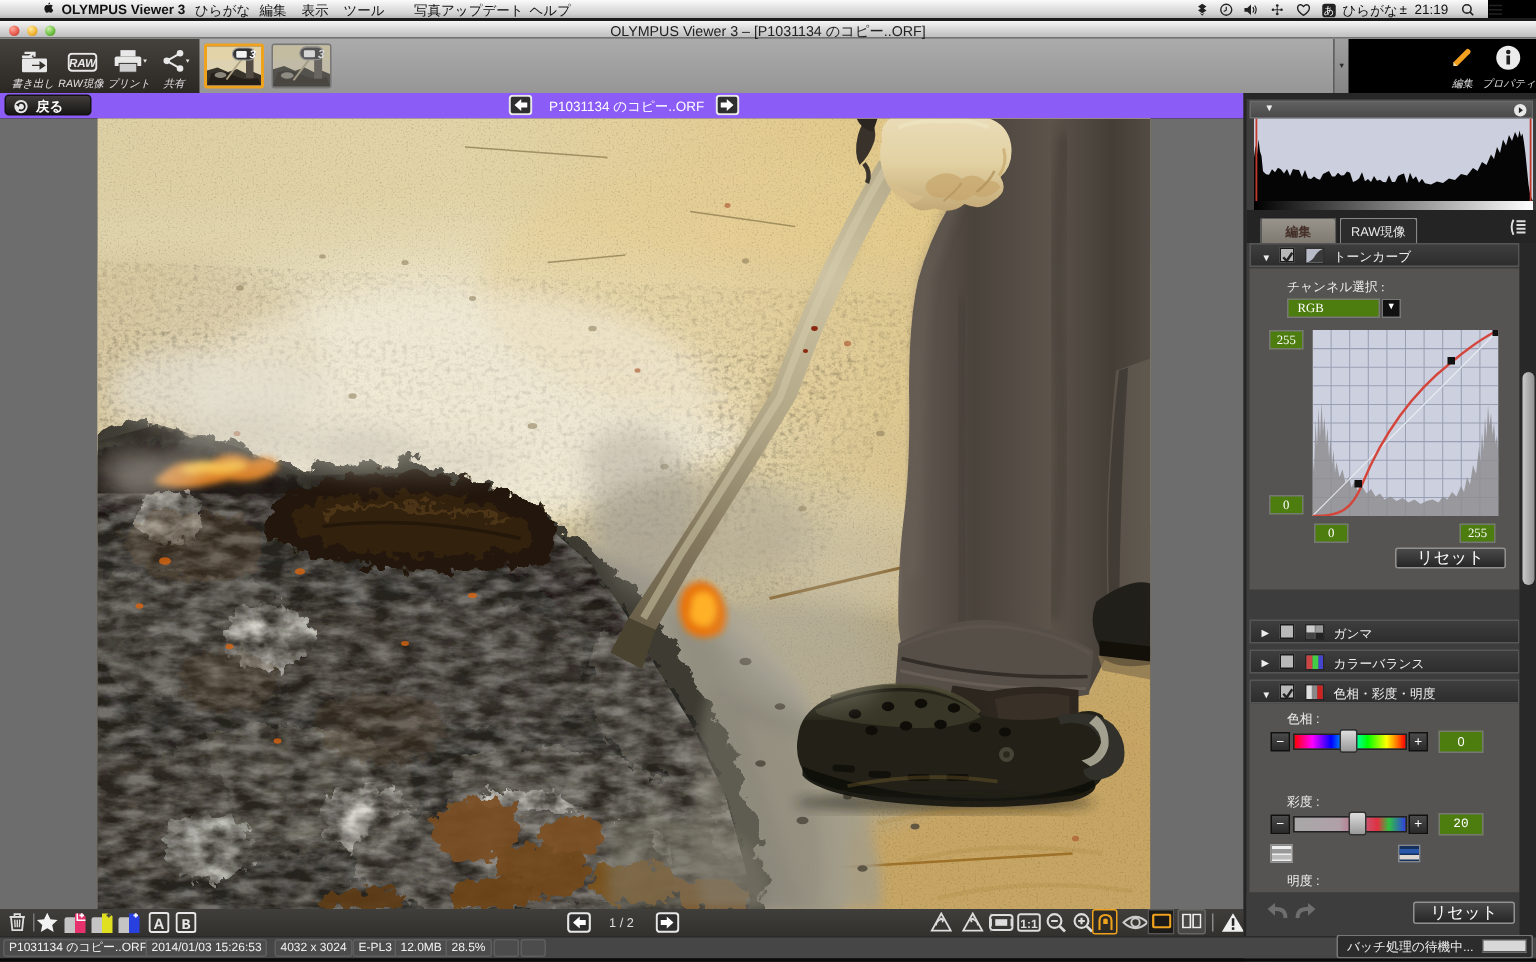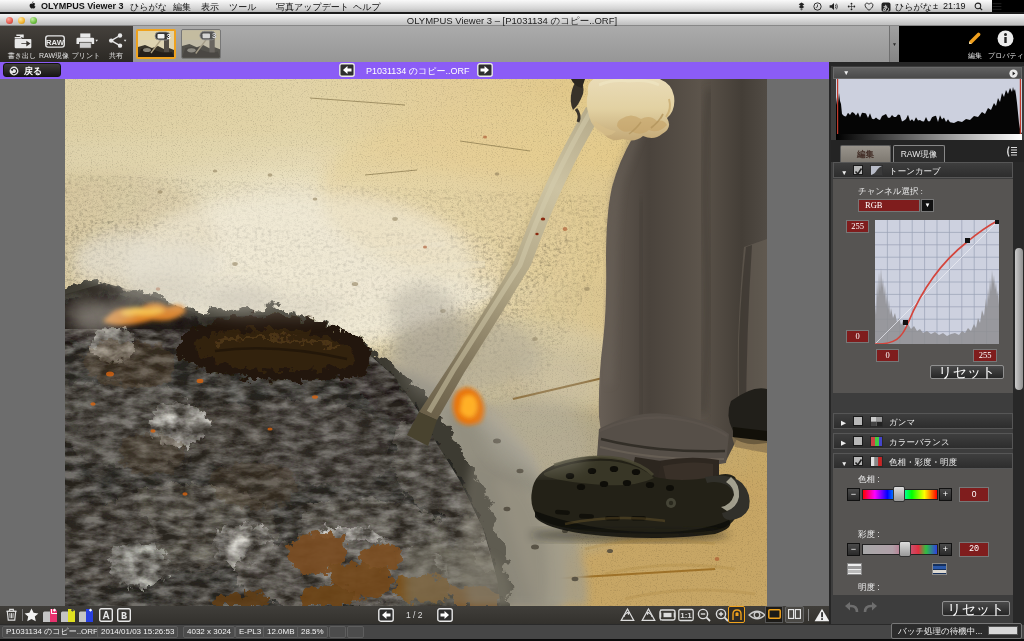--- a/index.html
+++ b/index.html
@@ -7,21 +7,21 @@
 .abs{position:absolute;}
 #stage{position:relative;width:1024px;height:641px;background:#000;}
 
 #menubar{left:0;top:0;width:992px;height:12px;background:linear-gradient(#fafafa,#d2d2d2 75%,#b8b8b8);font-size:9px;color:#111;}
 #menubar .mi{position:absolute;top:1px;white-space:nowrap;}
 #wingap{left:0;top:12px;width:1024px;height:2px;background:#1b1b1b;}
 #titlebar{left:0;top:14px;width:1024px;height:12px;background:linear-gradient(#f6f6f6,#d8d8d8 50%,#bebebe);border-bottom:1px solid #888;}
 .tl{position:absolute;top:2.5px;width:7px;height:7px;border-radius:50%;}
 #title-text{position:absolute;top:1px;left:0;width:1024px;text-align:center;font-size:9.5px;color:#222;}
 
-#toolbar{left:0;top:26px;width:820px;height:36px;background:linear-gradient(#45413c,#2b2824);}
+#toolbar{left:0;top:26px;width:820px;height:36px;background:linear-gradient(#45413c,#2b2824);font-style:italic;}
 #thumbstrip{position:absolute;left:133px;top:0;width:756px;height:36px;background:linear-gradient(#ababab,#969696);}
 #thumbdrop{position:absolute;left:889px;top:0;width:10px;height:36px;background:linear-gradient(#a0a0a0,#848484);border-left:1px solid #6f6f6f;color:#2a2a2a;font-size:5px;text-align:center;line-height:36px;}
 .tblabel{position:absolute;top:25px;font-size:7px;color:#e2e2e2;text-align:center;width:44px;}
 .thumb{position:absolute;width:40px;height:30px;border-radius:2px;overflow:hidden;}
 
 #navbar{left:0;top:62px;width:831px;height:17px;background:#8b5cf6;}
 #backbtn{position:absolute;left:3px;top:1px;width:58px;height:14px;background:linear-gradient(#403d3a,#181715);border:1px solid #131211;border-radius:3px;color:#fff;font-size:9px;font-weight:bold;}
 .navarrow{position:absolute;top:1px;width:16px;height:14px;}
 
 #leftmargin{left:0;top:79px;width:65px;height:527px;background:#6d6d6d;}
@@ -37,22 +37,22 @@
 #panel{left:829px;top:62px;width:195px;height:579px;background:#3d3d3d;border-left:2px solid #262626;}
 #histhead{position:absolute;left:2px;top:5px;width:189px;height:12px;background:linear-gradient(#606060,#4a4a4a);border:1px solid #6a6a6a;color:#eee;font-size:8.5px;}
 #histbox{position:absolute;left:5px;top:17px;width:186px;height:55px;background:#ccd0de;}
 #gradstrip{position:absolute;left:5px;top:72px;width:186px;height:6px;background:linear-gradient(90deg,#000,#fff);}
 #tabbar{position:absolute;left:0px;top:78px;width:193px;height:22px;background:#242424;}
 .tab{position:absolute;bottom:0;height:17px;font-size:8.5px;text-align:center;}
 .secthead{position:absolute;left:2px;width:180px;height:16px;background:linear-gradient(#3e3e3e,#2d2d2d);border:1px solid #565656;color:#eee;font-size:8.5px;line-height:14px;}
 .sbody{position:absolute;left:2px;width:180px;background:#565452;}
 #scrollbar{position:absolute;left:182px;top:100px;width:11px;height:495px;background:#282828;}
 #scrollthumb{position:absolute;left:1.5px;top:86px;width:8px;height:142px;background:linear-gradient(90deg,#cacaca,#909090);border-radius:4px;}
-.vbox{position:absolute;background:#7f1d1d;border:1px solid #777;color:#fff;font-size:8.5px;text-align:center;}
-.btn{position:absolute;background:linear-gradient(#4a4a4a,#262626);border:1px solid #909090;border-radius:2px;color:#fff;font-size:14px;text-align:center;}
+.vbox{position:absolute;background:#4d7c0f;border:1px solid #777;color:#fff;font-size:8.5px;text-align:center;}
+.btn{position:absolute;background:linear-gradient(#4a4a4a,#262626);border:1px solid #909090;border-radius:2px;color:#fff;font-size:11px;text-align:center;}
 .slabel{position:absolute;color:#eee;font-size:8.5px;}
 .pm{position:absolute;width:13px;height:13px;background:linear-gradient(#4a4a4a,#2a2a2a);border:1px solid #111;color:#fff;font-size:9px;text-align:center;line-height:11px;}
 .chk{display:inline-block;width:10px;height:10px;background:#b8b8b8;border:1px solid #1a1a1a;vertical-align:-1px;position:relative;}
 </style></head>
 <body>
 <div id="stage">
 
   <div id="menubar" class="abs">
     <svg class="abs" style="left:27px;top:1px" width="10" height="10" viewBox="0 0 10 10">
         <path d="M6.4,0.6 c0.1,0.7 -0.5,1.4 -1.2,1.4 c-0.1,-0.8 0.6,-1.4 1.2,-1.4 Z M5.2,2.4 c0.6,0 0.9,-0.35 1.6,-0.3 c0.6,0.05 1.1,0.3 1.4,0.8 c-1.2,0.75 -0.9,2.2 0.3,2.7 c-0.25,0.7 -0.8,1.9 -1.6,1.9 c-0.5,0 -0.7,-0.3 -1.3,-0.3 c-0.6,0 -0.85,0.3 -1.3,0.3 c-0.85,0 -1.7,-1.8 -1.7,-2.9 c0,-1.3 0.85,-2.2 1.75,-2.2 c0.5,0 0.9,0.3 1.25,0.3 Z" fill="#1a1a1a"></path>

